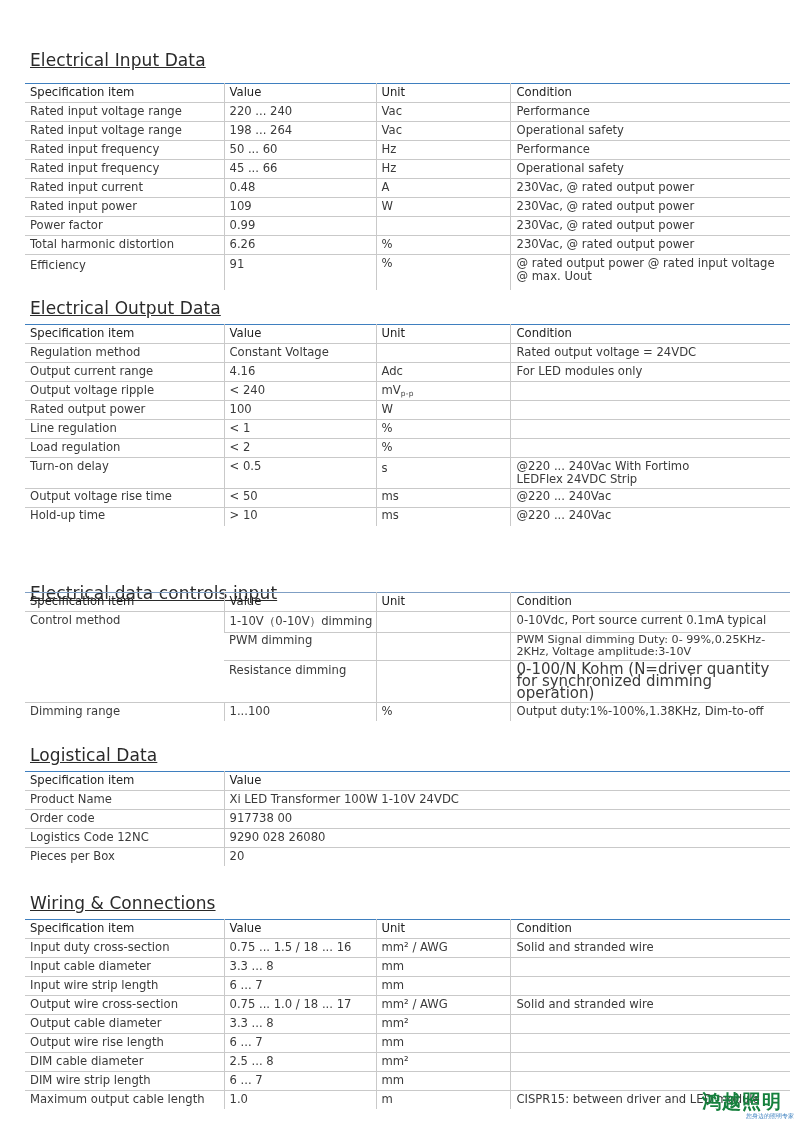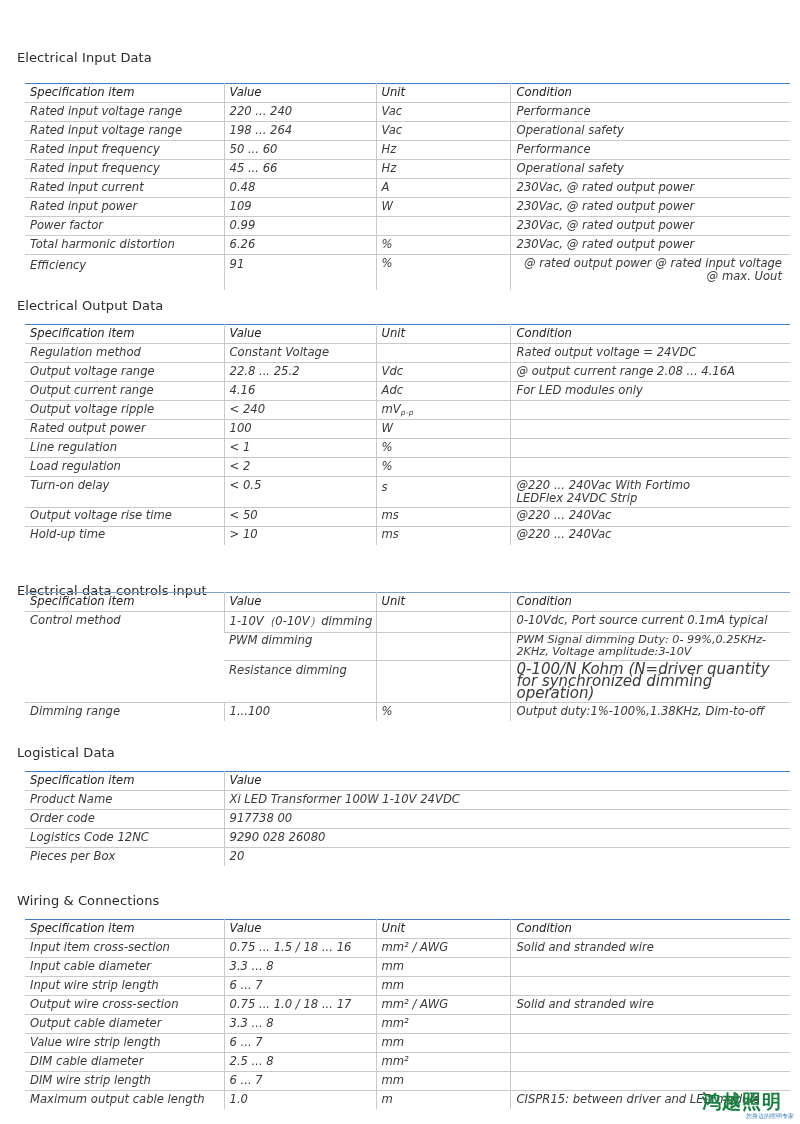--- a/index.html
+++ b/index.html
@@ -3,28 +3,28 @@
 <meta charset="utf-8">
 <style>
   html, body { margin: 0; padding: 0; background: #ffffff; }
   body {
     width: 800px; height: 1124px; position: relative; overflow: hidden;
     font-family: "DejaVu Sans", "Liberation Sans", sans-serif;
     color: #333333;
   }
   .section { position: absolute; left: 0; width: 800px; }
   .section-title {
-    position: absolute; left: 17px; font-size: 13px; color: #2a2a2a;
-    letter-spacing: 0.1px; white-space: nowrap;
+    position: absolute; left: 30px; font-size: 17px; color: #2a2a2a;
+    letter-spacing: 0.1px; white-space: nowrap; text-decoration: underline;
   }
   table.spec {
     position: absolute; left: 25px; width: 765px;
     border-collapse: collapse; table-layout: fixed;
     border-top: 1.6px solid #3f7fbf;
-    font-size: 11.6px; color: #3a3a3a; font-style: italic;
+    font-size: 11.6px; color: #3a3a3a;
   }
   table.spec td {
     padding: 0 0 0 5px; vertical-align: top; line-height: 13px;
     border-bottom: 1.5px solid #c9c9c9;
     border-left: 1.5px solid #c9c9c9;
     height: 16.5px; padding-top: 1.5px;
     white-space: normal; overflow: hidden;
   }
   table.spec td:first-child { border-left: none; }
   table.spec tr:last-child td { border-bottom: none; }
@@ -110,21 +110,21 @@
     <tr>
       <td>Total harmonic distortion</td>
       <td>6.26</td>
       <td>%</td>
       <td class="cond">230Vac, @ rated output power</td>
     </tr>
     <tr>
       <td style="height:31px;padding-top:4px;">Efficiency</td>
       <td style="padding-top:3px;margin-left:16px;">91</td>
       <td style="padding-top:2px;">%</td>
-      <td class="cond" style="padding-top:2px;padding-right:8px;text-align:right;">@ rated output power @ rated input voltage @ max. Uout</td>
+      <td class="cond" style="padding-top:2px;padding-right:8px;">@ rated output power @ rated input voltage @ max. Uout</td>
     </tr>
   </tbody>
     </table>
 </div>
 
 <div class="section">
   <div class="section-title" style="top:298px;">Electrical Output Data</div>
   <table class="spec" style="top:324px;">
     <colgroup>
         <col class="c1">
@@ -139,26 +139,20 @@
       <td>Unit</td>
       <td class="cond">Condition</td>
     </tr>
     <tr>
       <td>Regulation method</td>
       <td>Constant Voltage</td>
       <td></td>
       <td class="cond">Rated output voltage = 24VDC</td>
     </tr>
     <tr>
-      <td>Output voltage range</td>
-      <td>22.8 ... 25.2</td>
-      <td>Vdc</td>
-      <td class="cond">@ output current range 2.08 ... 4.16A</td>
-    </tr>
-    <tr>
       <td>Output current range</td>
       <td>4.16</td>
       <td>Adc</td>
       <td class="cond">For LED modules only</td>
     </tr>
     <tr>
       <td>Output voltage ripple</td>
       <td>&lt; 240</td>
       <td><span>mV</span><sub class="pp">p-p</sub></td>
       <td class="cond"></td>
@@ -287,21 +281,21 @@
         <col class="c4">
       </colgroup>
     <tbody>
         <tr class="hdr">
       <td>Specification item</td>
       <td>Value</td>
       <td>Unit</td>
       <td class="cond">Condition</td>
     </tr>
     <tr>
-      <td>Input item cross-section</td>
+      <td>Input duty cross-section</td>
       <td>0.75 ... 1.5 / 18 ... 16</td>
       <td>mm² / AWG</td>
       <td class="cond">Solid and stranded wire</td>
     </tr>
     <tr>
       <td>Input cable diameter</td>
       <td>3.3 ... 8</td>
       <td>mm</td>
       <td class="cond"></td>
     </tr>
@@ -317,21 +311,21 @@
       <td>mm² / AWG</td>
       <td class="cond">Solid and stranded wire</td>
     </tr>
     <tr>
       <td>Output cable diameter</td>
       <td>3.3 ... 8</td>
       <td>mm²</td>
       <td class="cond"></td>
     </tr>
     <tr>
-      <td>Value wire strip length</td>
+      <td>Output wire rise length</td>
       <td>6 ... 7</td>
       <td>mm</td>
       <td class="cond"></td>
     </tr>
     <tr>
       <td>DIM cable diameter</td>
       <td>2.5 ... 8</td>
       <td>mm²</td>
       <td class="cond"></td>
     </tr>

